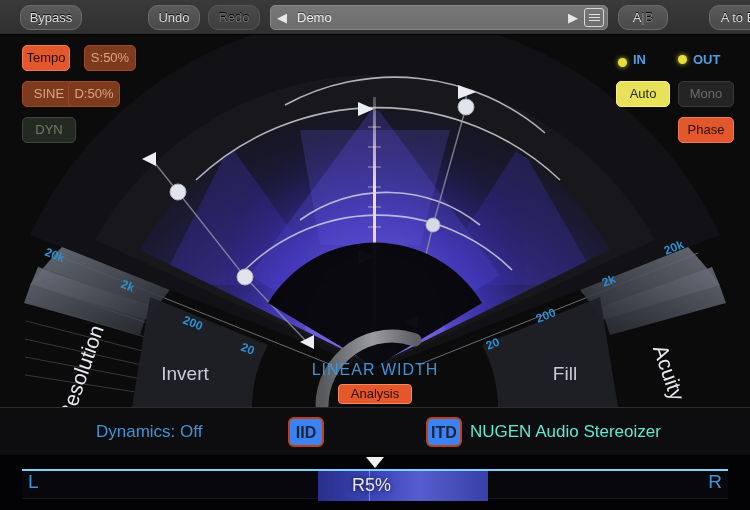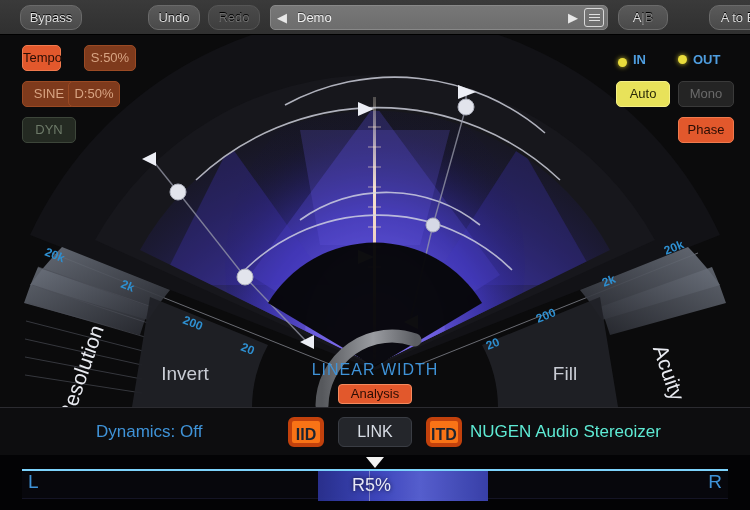--- a/index.html
+++ b/index.html
@@ -86,21 +86,21 @@
     border-radius: 5px; border: 1px solid;
     font-size: 13px; line-height: 24px; text-align: center;
     cursor: pointer; z-index: 30;
   }
   .sq-orange-on { background: #e2582c; border-color: #f07a4e; color: #2a0d04; }
   .sq-orange-off { background: #7e3a1c; border-color: #9a4a24; color: #d8a483; }
   .sq-dyn { background: #242a22; border-color: #3d463a; color: #6d7a68; }
   .sq-yellow-on { background: #e8e25a; border-color: #f4ef86; color: #2b2a08; }
   .sq-dark { background: #242424; border-color: #3a3a3a; color: #6a6a6a; }
 
-  #btn-tempo { left: 22px; top: 10px; width: 39px; }
+  #btn-tempo { left: 22px; top: 10px; width: 48px; }
   #btn-s50   { left: 84px; top: 10px; width: 52px; }
   #btn-sine  { left: 22px; top: 46px; width: 54px; }
   #btn-d50   { left: 68px; top: 46px; width: 52px; }
   #btn-dyn   { left: 22px; top: 82px; width: 54px; }
 
   #btn-auto  { left: 616px; top: 46px; width: 54px; }
   #btn-mono  { left: 678px; top: 46px; width: 56px; }
   #btn-phase { left: 678px; top: 82px; width: 56px; }
 
   
@@ -135,21 +135,21 @@
   }
   .dynamics-text {
     position: absolute; left: 96px;
     color: #3f93d8; font-size: 17px;
   }
   .mode-btn {
     position: absolute; height: 30px;
     border-radius: 6px; font-size: 16px;
     line-height: 28px; text-align: center; cursor: pointer;
   }
-  .mode-on { background: #f97316; border: 4px solid #c2410c; color: #1c2430; font-weight: bold; }
+  .mode-on { background: #3b82f6; border: 2px solid #c2410c; color: #1c2430; font-weight: bold; }
   .mode-off { background: #24262b; border: 1px solid #3a3d44; color: #d8dde5; }
   #btn-iid  { left: 288px; width: 36px; }
   #btn-link { left: 338px; width: 74px; }
   #btn-itd  { left: 426px; width: 36px; }
   .brand {
     position: absolute; left: 470px;
     color: #5eead4; font-size: 17px;
   }
 
   
@@ -392,21 +392,20 @@
     <div class="sq-btn sq-yellow-on" id="btn-auto">Auto</div>
     <div class="sq-btn sq-dark" id="btn-mono">Mono</div>
     <div class="sq-btn sq-orange-on" id="btn-phase">Phase</div>
   </div>
 
   <div class="analysis-btn">Analysis</div>
 
   <div class="statusbar">
     <span class="dynamics-text">Dynamics: Off</span>
     <div class="mode-btn mode-on" id="btn-iid">IID</div>
-    <div class="mode-btn mode-off" id="btn-link">LINK</div>
     <div class="mode-btn mode-on" id="btn-itd">ITD</div>
     <span class="brand">NUGEN Audio Stereoizer</span>
   </div>
 
   <div class="meter">
     <div class="meter-pointer" style="left:366px"></div>
     <div class="meter-track">
       <div class="meter-fill" style="left:296px; width:170px"></div>
       <div class="meter-value" style="left:330px">R5%</div>
     </div>

